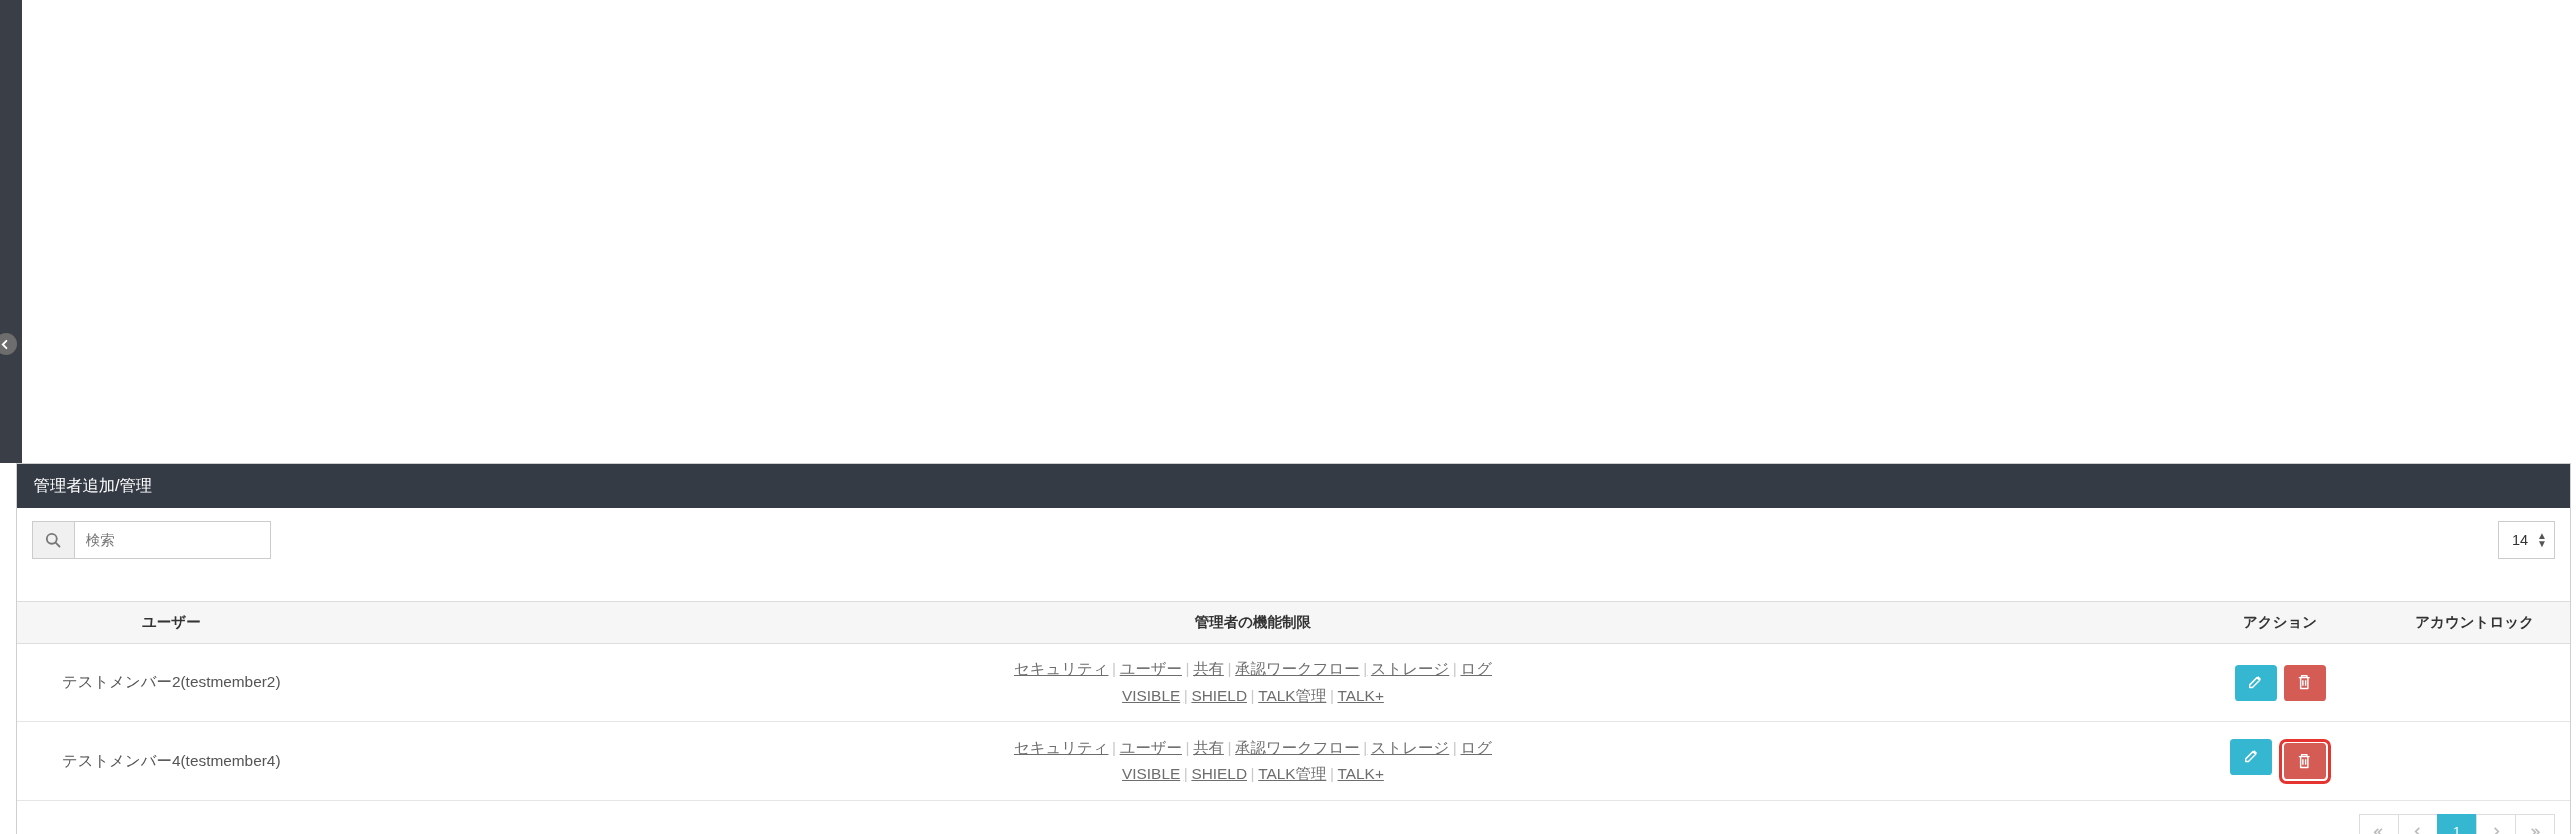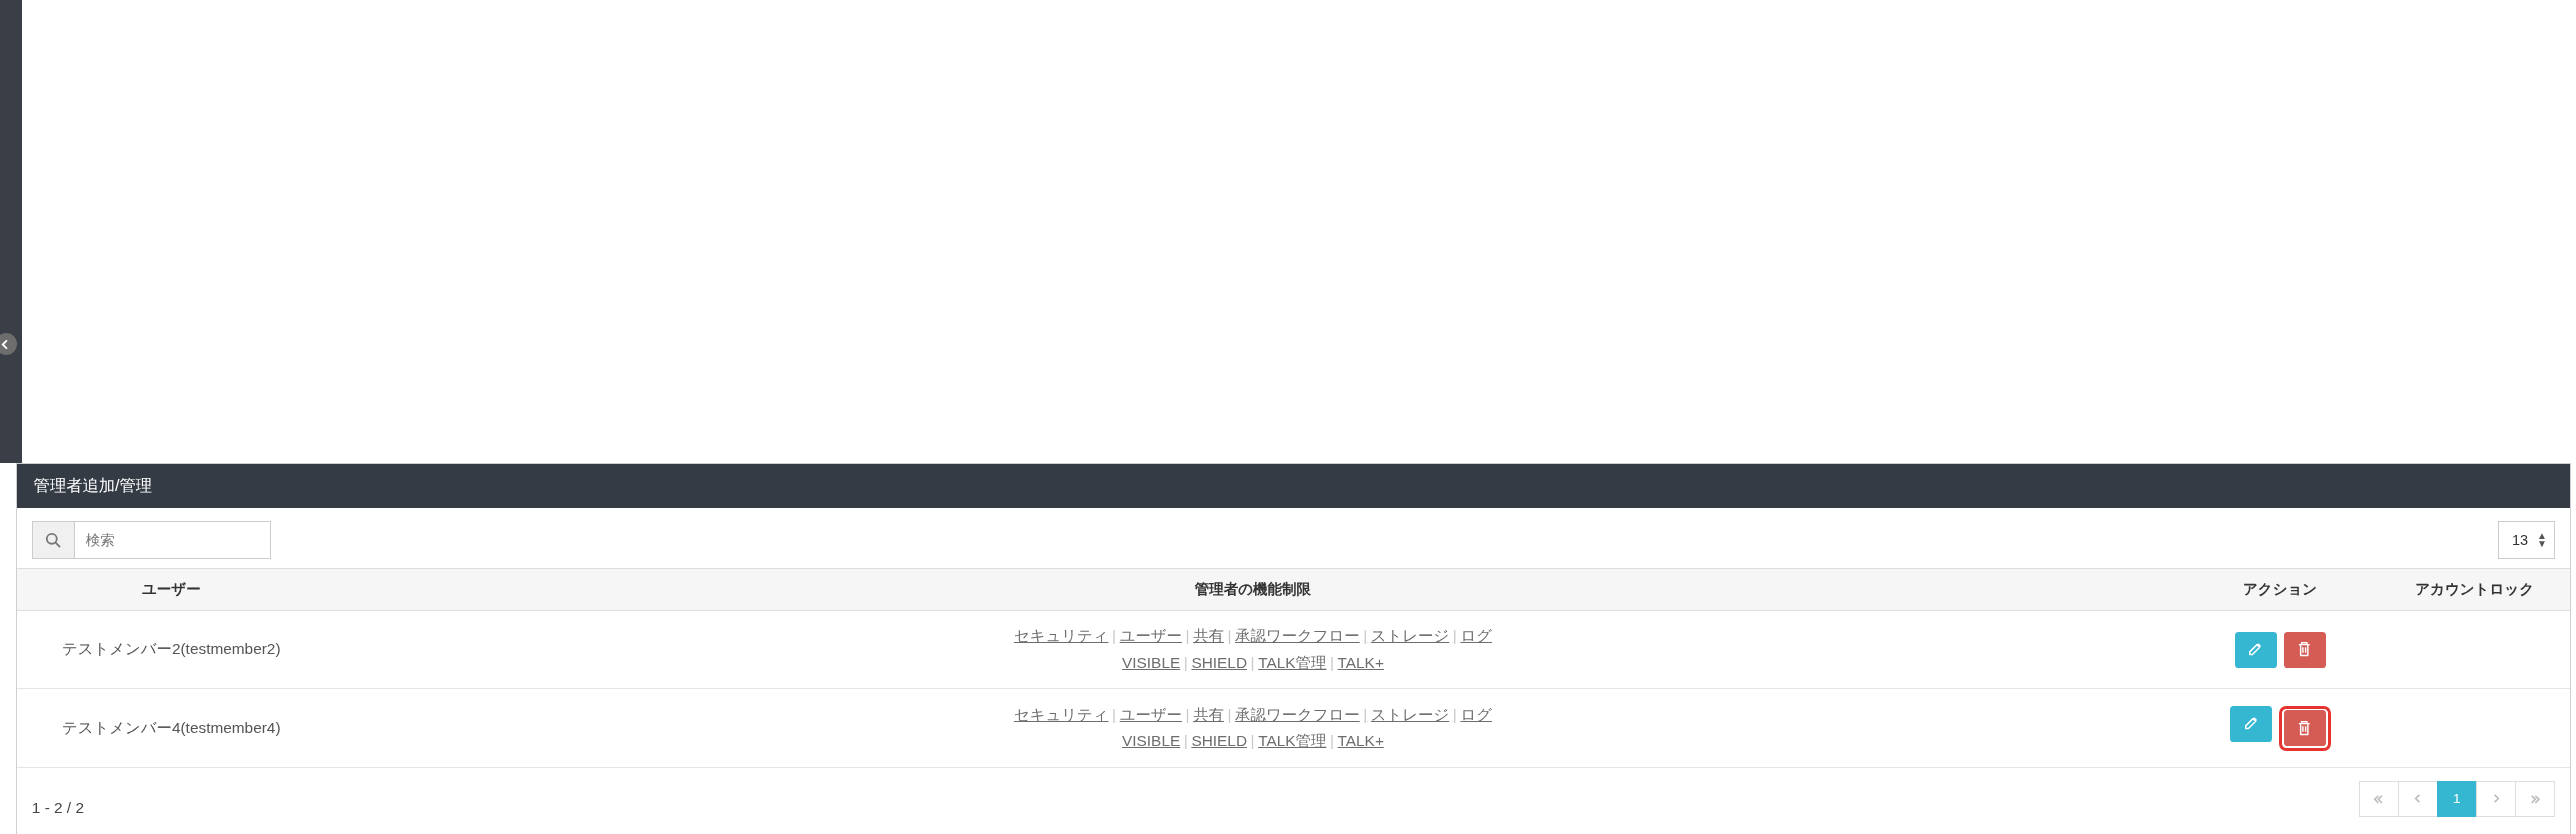--- a/index.html
+++ b/index.html
@@ -88,20 +88,21 @@
     .sort-arrows {
       display: flex;
       flex-direction: column;
       line-height: 7.2px;
       font-size: 10px;
       color: #555;
     }
     table {
       width: 100%;
       border-collapse: collapse;
+      margin-top: 33px;
     }
     thead th {
       background: #f6f6f6;
       border-top: 0.9px solid #ddd;
       border-bottom: 0.9px solid #ddd;
       padding: 11px 7.2px;
       font-weight: bold;
       font-size: 14.5px;
       text-align: center;
     }
@@ -212,21 +213,21 @@
         <div class="search-group">
           <button class="search-btn">
             <svg width="16.3" height="16.3" viewBox="0 0 18 18">
                 <circle cx="7.5" cy="7.5" r="5.5" stroke="#777" stroke-width="2" fill="none"></circle>
                 <line x1="12" y1="12" x2="16" y2="16" stroke="#777" stroke-width="2" stroke-linecap="round"></line>
               </svg>
           </button>
           <input class="search-input" type="text" placeholder="検索" style="">
         </div>
         <div class="page-size">
-          <span>13</span>
+          <span>14</span>
           <span class="sort-arrows">
             <span>▲</span>
               <span>▼</span>
           </span>
         </div>
       </div>
 
       <table>
         <thead>
           <tr>

